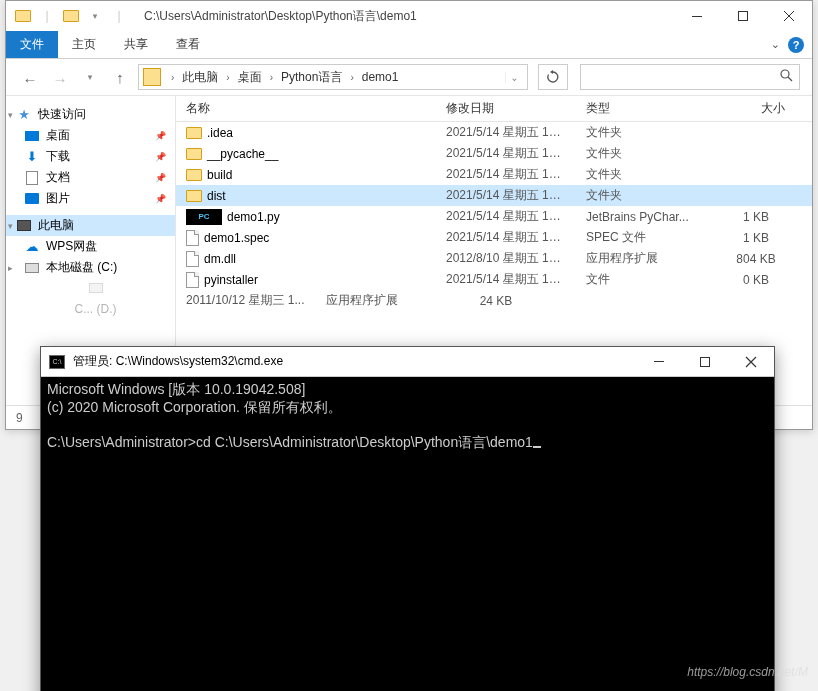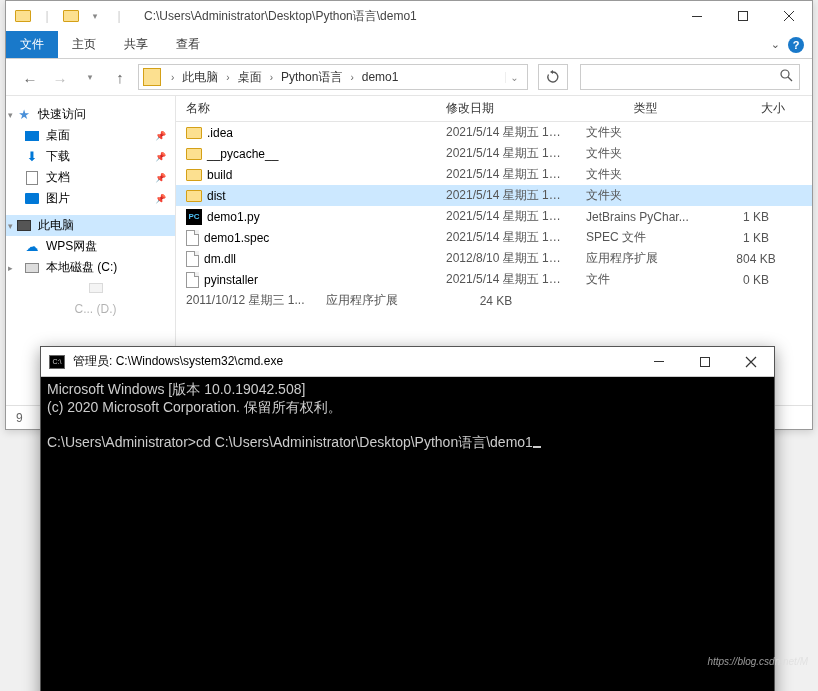--- a/index.html
+++ b/index.html
@@ -61,53 +61,53 @@
     .pic-icon { background: #0078d7; width: 14px; height: 11px; border-radius: 1px;}
     .pc-icon { background: #555; width: 14px; height: 11px; border: 1px solid #333;}
     .disk-icon { background: #ddd; border: 1px solid #888; width: 14px; height: 10px;}
     
     
     .filelist { flex: 1; overflow: auto;}
     .fl-header { display: flex; border-bottom: 1px solid #e5e5e5; height: 26px; align-items: center; font-size: 12px; color: #333;}
     .fl-col { padding: 0 10px; border-right: 1px solid transparent;}
     .fl-col.name { width: 260px; font-family: Liberation Mono, monospace;}
     .fl-col.date { width: 140px;}
-    .fl-col.type { width: 140px; text-align: center;}
+    .fl-col.type { width: 140px;}
     .fl-col.size { width: 80px; text-align: right;}
     
     .fl-row { display: flex; align-items: center; height: 21px; font-size: 12px;}
     .fl-row.selected { background: #cce8ff;}
     .fl-cell { padding: 0 10px; white-space: nowrap; overflow: hidden; text-overflow: ellipsis;}
     .fl-cell.name { width: 260px; display: flex; align-items: center; gap: 5px;}
     .fl-cell.date { width: 140px; color: #555;}
     .fl-cell.type { width: 140px; color: #555;}
     .fl-cell.size { width: 80px; text-align: center; color: #555;}
     
-    .file-icon { width: 16px; height: 16px; flex-shrink: 0;}
+    .file-icon { width: 36px; height: 16px; flex-shrink: 0;}
     .folder-icon { background: #fce090; border: 1px solid #d4a017; width: 16px; height: 12px; border-radius: 1px;}
     .py-icon { background: #000; color: #4fc3f7; font-size: 8px; font-weight: bold; display: flex; align-items: center; justify-content: center;}
     .generic-file { border: 1px solid #999; background: #fff; width: 13px; height: 16px; position: relative;}
     .generic-file::before { content:''; position:absolute; right:-1px; top:-1px; width:4px; height:4px; background:#f0f0f0; border-bottom:1px solid #999; border-left:1px solid #999;}
     
     
     .statusbar { height: 24px; border-top: 1px solid #e0e0e0; display: flex; align-items: center; padding: 0 10px; font-size: 12px; color: #666; background: #fff;}
     
     
     .cmd-window { position: absolute; left: 40px; top: 346px; width: 735px; height: 358px; border: 1px solid #555; background: #000; box-shadow: 0 4px 16px rgba(0,0,0,0.4);}
     .cmd-titlebar { background: #fff; height: 30px; display: flex; align-items: center; border-bottom: 1px solid #ccc;}
     .cmd-icon { width: 16px; height: 14px; background: #000; margin: 0 8px; border: 1px solid #666; color: #ccc; font-size: 7px; display: flex; align-items: center; justify-content:center;}
     .cmd-title { font-size: 12px; flex: 1;}
     .cmd-controls { display: flex;}
     .cmd-btn { width: 46px; height: 30px; display: flex; align-items: center; justify-content: center;}
     
     .cmd-body { padding: 4px 6px; font-family: "Consolas", "NSimSun", monospace; font-size: 14px; color: #ccc; line-height: 1.25; white-space: pre-wrap;}
     .cursor { display: inline-block; width: 8px; height: 2px; background: #ccc; vertical-align: bottom; margin-bottom: 3px;}
     
     
-    .watermark { position: absolute; right: 10px; bottom: 24px; color: rgba(220,220,220,0.7); font-size: 10px; z-index: 100; font-style: italic;}
+    .watermark { position: absolute; right: 10px; bottom: 12px; color: rgba(220,220,220,0.7); font-size: 12px; z-index: 100; font-style: italic;}
   </style>
 </head>
 <body>
 
 <div class="explorer">
   <div class="titlebar">
     <div class="titlebar-icons">
       <div class="ti-icon">
           <div class="folder-icon"></div>
         </div>

